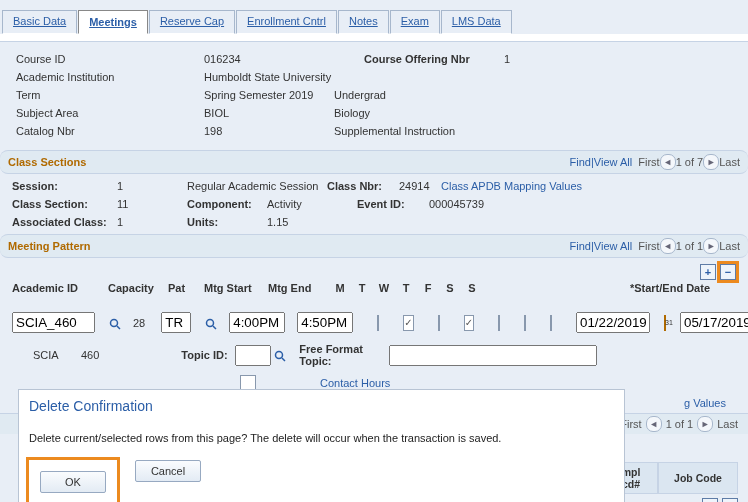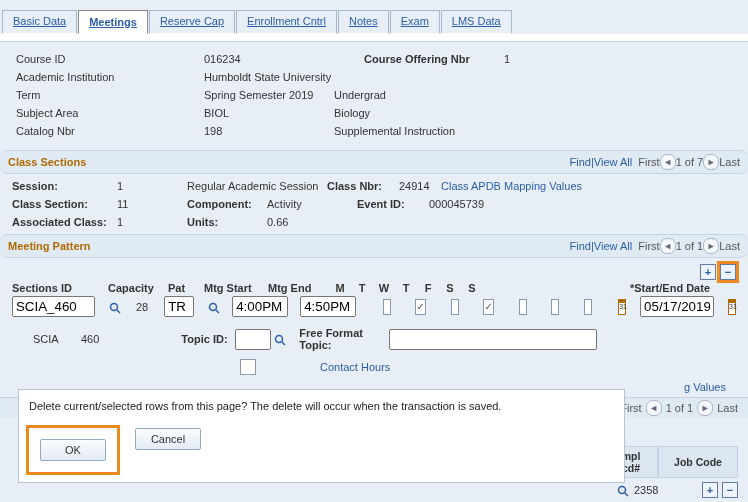--- a/index.html
+++ b/index.html
@@ -292,21 +292,21 @@
     <div style="width:70px">11</div>
     <div style="width:80px" class="pair-label">Component:</div>
     <div style="width:90px">Activity</div>
     <div style="width:72px" class="pair-label">Event ID:</div>
     <div>000045739</div>
   </div>
   <div class="row" style="margin-top:6px;">
     <div style="width:105px" class="pair-label">Associated Class:</div>
     <div style="width:70px">1</div>
     <div style="width:80px" class="pair-label">Units:</div>
-    <div>0.66</div>
+    <div>1.15</div>
   </div>
 </div>
 
 <div class="section-bar">
   <div class="section-title">Meeting Pattern</div>
   <div class="section-nav">
     <a>Find</a>
     <span class="nav-sep">|</span>
     <a>View All</a>
     &nbsp;&nbsp;
@@ -319,38 +319,38 @@
 </div>
 
 <div class="content" style="padding-bottom:4px;">
 
   <div class="row" style="justify-content:flex-end; gap:4px; margin-bottom:2px;">
     <span class="plus-minus">+</span>
     <span class="plus-minus hl-orange">−</span>
   </div>
 
   <div class="row" style="gap:6px;">
-    <div style="width:90px" class="w-label">Sections ID</div>
+    <div style="width:90px" class="w-label">Academic ID</div>
     <div style="width:54px" class="w-label">Capacity</div>
     <div style="width:30px" class="w-label">Pat</div>
     <div style="width:58px" class="w-label">Mtg Start</div>
     <div style="width:58px" class="w-label">Mtg End</div>
     <div style="width:16px;text-align:center" class="w-label">M</div>
     <div style="width:16px;text-align:center" class="w-label">T</div>
     <div style="width:16px;text-align:center" class="w-label">W</div>
     <div style="width:16px;text-align:center" class="w-label">T</div>
     <div style="width:16px;text-align:center" class="w-label">F</div>
     <div style="width:16px;text-align:center" class="w-label">S</div>
     <div style="width:16px;text-align:center" class="w-label">S</div>
     <div style="flex:1"></div>
     <div class="w-label">*Start/End Date</div>
     <div style="width:20px"></div>
   </div>
 
-  <div class="row" style="gap:12px; margin-top:2px;justify-content:center;">
+  <div class="row" style="gap:12px; margin-top:18px;">
     <input class="field" style="width: 75px;" value="SCIA_460">
     <span class="glass">
         <svg class="mag" viewBox="0 0 12 12">
           <circle cx="5" cy="5" r="3.5"></circle>
           <line x1="8" y1="8" x2="11" y2="11"></line>
         </svg>
       </span>
     <div style="width:36px; text-align:right; padding-right:4px">28</div>
     <input class="field" style="width: 22px;" value="TR">
     <span class="glass">
@@ -369,20 +369,21 @@
     <span class="day-cb"></span>
     <span style="width:2px"></span>
     <span class="day-cb checked"></span>
     <span style="width:2px"></span>
     <span class="day-cb"></span>
     <span style="width:2px"></span>
     <span class="day-cb"></span>
     <span style="width:2px"></span>
     <span class="day-cb"></span>
     <div style="flex:1"></div>
+    <input class="field" style="width: 66px;" value="01/22/2019">
     <span class="cal-icon"></span>
     <input class="field" style="width: 66px; margin-left: 2px;" value="05/17/2019">
     <span class="cal-icon"></span>
   </div>
 
   <div class="row" style="margin-top:10px;margin-left:21px;">
     <div style="width:48px">SCIA</div>
     <div>460</div>
     <div style="width:82px"></div>
     <div class="w-label" style="width:54px">Topic ID:</div>
@@ -435,20 +436,21 @@
       </span>
     <div style="width:40px; text-align:left">2358</div>
     <span style="width:20px"></span>
     <span class="plus-minus">+</span>
     <span class="plus-minus">−</span>
   </div>
 </div>
 
 <div class="dialog-back">
   <div class="dialog">
+    <div class="dialog-title">Delete Confirmation</div>
     <div class="dialog-body">Delete current/selected rows from this page? The delete will occur when the transaction is saved.</div>
     <div class="dialog-buttons">
       <span class="ok-wrap">
         <button class="ps-btn">OK</button>
       </span>
       <button class="ps-btn">Cancel</button>
     </div>
   </div>
 </div>
 

